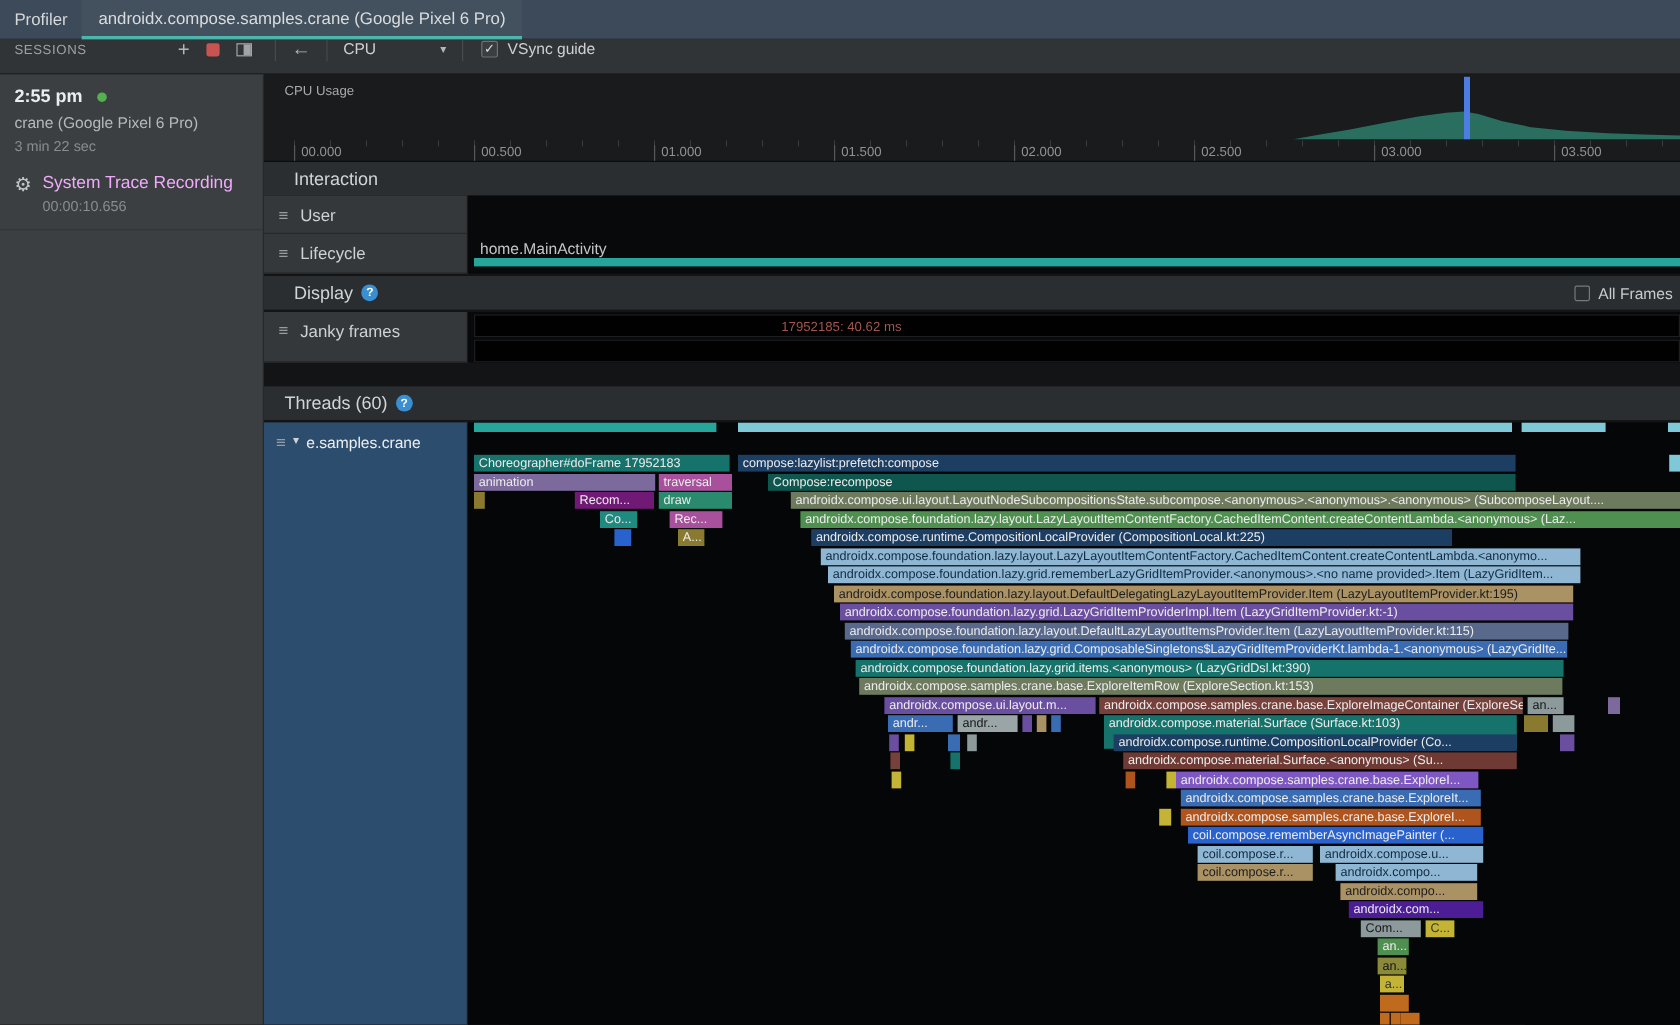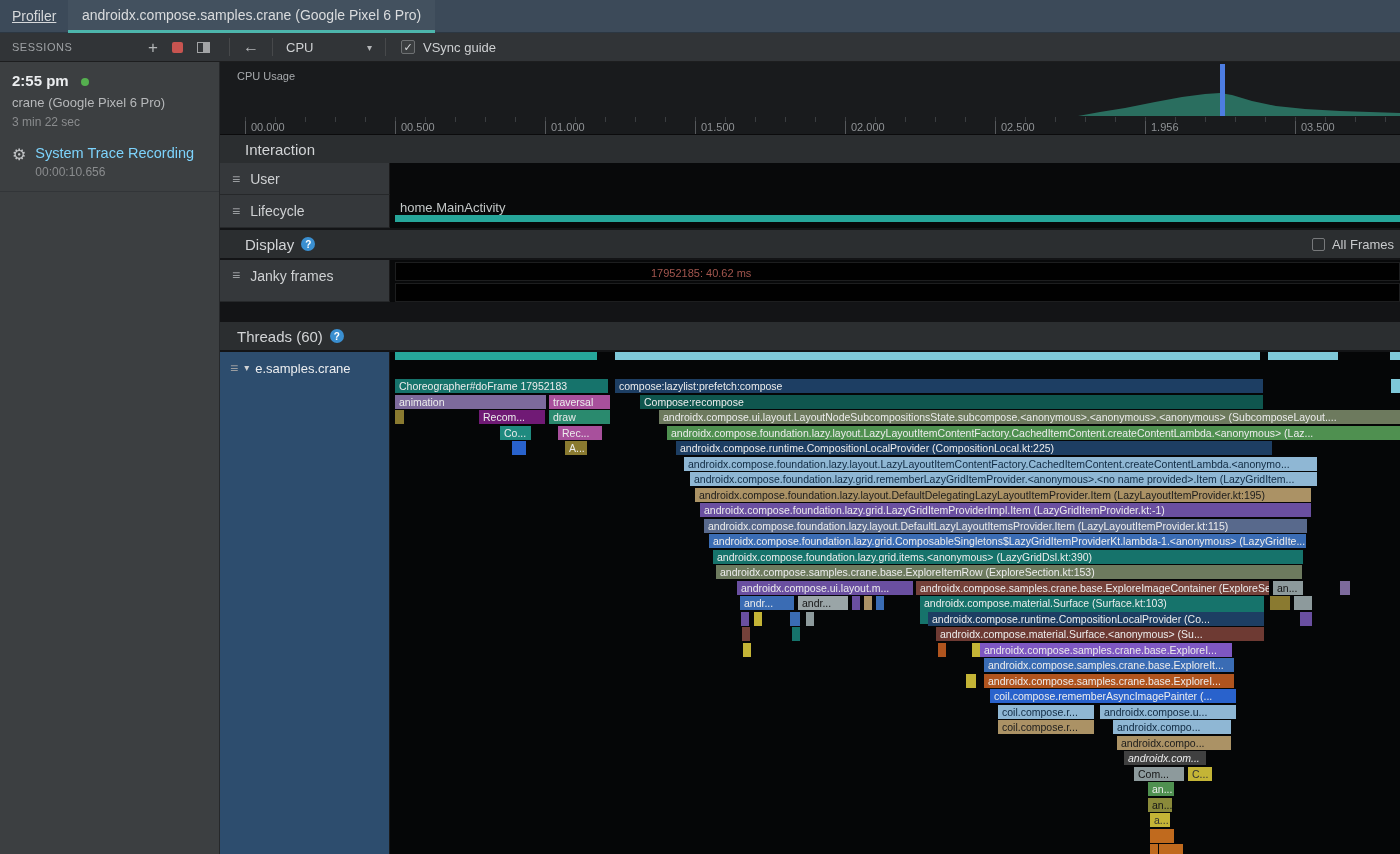--- a/index.html
+++ b/index.html
@@ -3,28 +3,28 @@
 <meta charset="utf-8">
 <style>
   * { margin:0; padding:0; box-sizing:border-box; }
   html,body { width:1400px; height:854px; overflow:hidden; background:#131416;
               font-family:"Liberation Sans", sans-serif; }
   .app { position:relative; width:1400px; height:854px; overflow:hidden; }
 
   
   .topbar { position:absolute; top:0; left:0; width:1400px; height:33px;
             background:#3c4a59; border-bottom:1px solid #2c3742; }
-  .app-title { position:absolute; left:12px; top:8px; font-size:14px; color:#d6d8da;text-decoration:underline; }
+  .app-title { position:absolute; left:12px; top:8px; font-size:14px; color:#d6d8da; }
   .session-tab { position:absolute; left:68px; top:0; height:33px; display:flex; align-items:center;
                  padding:0 14px; border-bottom:3px solid #4db6ac; color:#dadcde; font-size:14px;
                  background:rgba(255,255,255,0.04); }
 
   
   .toolbar { position:absolute; top:33px; left:0; width:1400px; height:29px; background:#313437;
-             border-bottom:1px solid #1d1e1f; display:flex; align-items:center; }
+             border-bottom:1px solid #1d1e1f; display:flex; align-items:flex-start; }
   .toolbar-left { width:220px; display:flex; align-items:center; padding:0 10px 0 12px; gap:14px; }
   .sessions-label { font-size:11px; color:#9fa2a5; letter-spacing:.5px; flex:1; }
   .tb-plus { font-size:17px; color:#b4b6b8; line-height:17px; cursor:default; }
   .tb-stop { width:11px; height:11px; background:#c75450; border-radius:2px; }
   .tb-pane { width:13px; height:11px; border:1px solid #a2a4a6; position:relative; }
   .tb-pane::after { content:""; position:absolute; right:0; top:0; bottom:0; width:6px; background:#a2a4a6; }
   .tb-sep { width:1px; height:18px; background:#47494b; margin:0 9px; }
   .back-arrow { font-size:16px; color:#b4b6b8; padding:0 4px; }
   .cpu-dd { display:flex; align-items:center; justify-content:space-between; width:86px;
             color:#ced0d2; font-size:13px; margin:0 4px; }
@@ -37,21 +37,21 @@
   .sidebar { position:absolute; top:62px; left:0; width:220px; bottom:0; background:#3c3f41;
              border-right:1px solid #26282a; }
   .session-entry { padding:10px 12px 6px; }
   .session-time { font-size:15px; font-weight:bold; color:#ebedef; }
   .green-dot { display:inline-block; width:8px; height:8px; border-radius:50%; margin-left:8px; }
   .session-device { font-size:13px; color:#b6b8ba; margin-top:5px; }
   .session-duration { font-size:12px; color:#8a8c8e; margin-top:5px; }
   .recording-entry { display:flex; gap:9px; padding:10px 12px 12px; border-bottom:1px solid #323538;
                      align-items:flex-start; }
   .gear { font-size:16px; color:#c2c4c6; line-height:19px; }
-  .recording-title { font-size:14.5px; color:#7dd3fc; }
+  .recording-title { font-size:14.5px; color:#f0abfc; }
   .recording-time { font-size:12px; color:#8a8c8e; margin-top:4px; }
 
   
   .main { position:absolute; top:62px; left:220px; width:1180px; bottom:0; background:#131416; }
 
   .cpu-panel { position:absolute; top:0; left:0; width:1180px; height:73px; background:#191b1d;
                border-bottom:1px solid #0b0b0c; }
   .cpu-usage-label { position:absolute; left:17px; top:8px; font-size:11px; color:#a7aaad; z-index:2; }
   .cpu-chart { position:absolute; left:0; top:0; width:1180px; height:55px; }
   .time-axis { position:absolute; left:0; top:55px; width:1180px; height:18px;
@@ -152,21 +152,21 @@
         <polygon points="858,54 880,50 905,46 935,40 962,35 985,32 1000,31 1012,33 1032,39 1056,44 1085,47 1120,49 1150,50 1180,51 1180,54" fill="#2a6e5f"></polygon>
         <rect x="1000" y="2" width="5" height="52" fill="#4d7de2"></rect>
       </svg>
       <div class="time-axis">
           <span class="tick" style="left: 25px;">00.000</span>
           <span class="tick" style="left: 175px;">00.500</span>
           <span class="tick" style="left: 325px;">01.000</span>
           <span class="tick" style="left: 475px;">01.500</span>
           <span class="tick" style="left: 625px;">02.000</span>
           <span class="tick" style="left: 775px;">02.500</span>
-          <span class="tick" style="left: 925px;">1.956</span>
+          <span class="tick" style="left: 925px;">03.000</span>
           <span class="tick" style="left: 1075px;">03.500</span>
         </div>
     </div>
 
     <div class="section-header" style="top:73px;">
       <span>Interaction</span>
     </div>
 
     <div class="track-row" style="top:101px; height:32px;">
       <div class="track-label">
@@ -233,21 +233,21 @@
           <div class="flame-bar" style="left: 250px; top: 42.5px; width: 623px; height: 14px; background: rgb(15, 86, 78);">Compose:recompose</div>
           <div class="flame-bar" style="left: 5px; top: 58px; width: 9px; height: 14px; background: rgb(138, 122, 48);"></div>
           <div class="flame-bar" style="left: 89px; top: 58px; width: 66px; height: 14px; background: #701a75;">Recom...</div>
           <div class="flame-bar" style="left: 159px; top: 58px; width: 61px; height: 14px; background: rgb(42, 138, 110);">draw</div>
           <div class="flame-bar" style="left: 269px; top: 58px; width: 741px; height: 14px; background: rgb(109, 122, 94);">androidx.compose.ui.layout.LayoutNodeSubcompositionsState.subcompose.&lt;anonymous&gt;.&lt;anonymous&gt;.&lt;anonymous&gt; (SubcomposeLayout....</div>
           <div class="flame-bar" style="left: 110px; top: 73.5px; width: 31px; height: 14px; background: rgb(31, 138, 127);">Co...</div>
           <div class="flame-bar" style="left: 168px; top: 73.5px; width: 44px; height: 14px; background: rgb(168, 80, 156);">Rec...</div>
           <div class="flame-bar" style="left: 277px; top: 73.5px; width: 733px; height: 14px; background: rgb(79, 144, 80);">androidx.compose.foundation.lazy.layout.LazyLayoutItemContentFactory.CachedItemContent.createContentLambda.&lt;anonymous&gt; (Laz...</div>
           <div class="flame-bar" style="left: 122px; top: 89px; width: 14px; height: 14px; background: rgb(41, 98, 204);"></div>
           <div class="flame-bar" style="left: 175px; top: 89px; width: 22px; height: 14px; background: rgb(138, 122, 48);">A...</div>
-          <div class="flame-bar" style="left: 286px; top: 89px; width: 596px; height: 14px; background: rgb(29, 62, 99);">androidx.compose.runtime.CompositionLocalProvider (CompositionLocal.kt:225)</div>
+          <div class="flame-bar" style="left: 286px; top: 89px; width: 534px; height: 14px; background: rgb(29, 62, 99);">androidx.compose.runtime.CompositionLocalProvider (CompositionLocal.kt:225)</div>
           <div class="flame-bar" style="left: 294px; top: 104.5px; width: 633px; height: 14px; background: rgb(143, 183, 212); color: rgb(16, 42, 66);">androidx.compose.foundation.lazy.layout.LazyLayoutItemContentFactory.CachedItemContent.createContentLambda.&lt;anonymo...</div>
           <div class="flame-bar" style="left: 300px; top: 120px; width: 627px; height: 14px; background: rgb(143, 183, 212); color: rgb(16, 42, 66);">androidx.compose.foundation.lazy.grid.rememberLazyGridItemProvider.&lt;anonymous&gt;.&lt;no name provided&gt;.Item (LazyGridItem...</div>
           <div class="flame-bar" style="left: 305px; top: 135.5px; width: 616px; height: 14px; background: rgb(171, 146, 101); color: rgb(28, 28, 28);">androidx.compose.foundation.lazy.layout.DefaultDelegatingLazyLayoutItemProvider.Item (LazyLayoutItemProvider.kt:195)</div>
           <div class="flame-bar" style="left: 310px; top: 151px; width: 611px; height: 14px; background: rgb(106, 79, 160);">androidx.compose.foundation.lazy.grid.LazyGridItemProviderImpl.Item (LazyGridItemProvider.kt:-1)</div>
           <div class="flame-bar" style="left: 314px; top: 166.5px; width: 603px; height: 14px; background: rgb(88, 105, 140);">androidx.compose.foundation.lazy.layout.DefaultLazyLayoutItemsProvider.Item (LazyLayoutItemProvider.kt:115)</div>
           <div class="flame-bar" style="left: 319px; top: 182px; width: 597px; height: 14px; background: rgb(58, 108, 180);">androidx.compose.foundation.lazy.grid.ComposableSingletons$LazyGridItemProviderKt.lambda-1.&lt;anonymous&gt; (LazyGridIte...</div>
           <div class="flame-bar" style="left: 323px; top: 197.5px; width: 590px; height: 14px; background: rgb(22, 115, 107);">androidx.compose.foundation.lazy.grid.items.&lt;anonymous&gt; (LazyGridDsl.kt:390)</div>
           <div class="flame-bar" style="left: 326px; top: 213px; width: 586px; height: 14px; background: rgb(109, 122, 94);">androidx.compose.samples.crane.base.ExploreItemRow (ExploreSection.kt:153)</div>
           <div class="flame-bar" style="left: 347px; top: 228.5px; width: 176px; height: 14px; background: rgb(106, 79, 160);">androidx.compose.ui.layout.m...</div>
           <div class="flame-bar" style="left: 526px; top: 228.5px; width: 353px; height: 14px; background: rgb(117, 65, 58);">androidx.compose.samples.crane.base.ExploreImageContainer (ExploreSection.kt:2...</div>
@@ -276,21 +276,21 @@
           <div class="flame-bar" style="left: 590px; top: 290.5px; width: 252px; height: 14px; background: rgb(126, 87, 194);">androidx.compose.samples.crane.base.ExploreI...</div>
           <div class="flame-bar" style="left: 594px; top: 306px; width: 250px; height: 14px; background: rgb(58, 108, 180);">androidx.compose.samples.crane.base.ExploreIt...</div>
           <div class="flame-bar" style="left: 576px; top: 321.5px; width: 10px; height: 14px; background: rgb(196, 180, 54);"></div>
           <div class="flame-bar" style="left: 594px; top: 321.5px; width: 250px; height: 14px; background: rgb(176, 84, 30);">androidx.compose.samples.crane.base.ExploreI...</div>
           <div class="flame-bar" style="left: 600px; top: 337px; width: 246px; height: 14px; background: rgb(41, 98, 204);">coil.compose.rememberAsyncImagePainter (...</div>
           <div class="flame-bar" style="left: 608px; top: 352.5px; width: 96px; height: 14px; background: rgb(143, 183, 212); color: rgb(16, 42, 66);">coil.compose.r...</div>
           <div class="flame-bar" style="left: 710px; top: 352.5px; width: 136px; height: 14px; background: rgb(143, 183, 212); color: rgb(16, 42, 66);">androidx.compose.u...</div>
           <div class="flame-bar" style="left: 608px; top: 368px; width: 96px; height: 14px; background: rgb(171, 146, 101); color: rgb(28, 28, 28);">coil.compose.r...</div>
           <div class="flame-bar" style="left: 723px; top: 368px; width: 118px; height: 14px; background: rgb(143, 183, 212); color: rgb(16, 42, 66);">androidx.compo...</div>
           <div class="flame-bar" style="left: 727px; top: 383.5px; width: 114px; height: 14px; background: rgb(171, 146, 101); color: rgb(28, 28, 28);">androidx.compo...</div>
-          <div class="flame-bar" style="left: 734px; top: 399px; width: 82px; height: 14px; background: #404040; font-style: italic;">androidx.com...</div>
+          <div class="flame-bar" style="left: 734px; top: 399px; width: 112px; height: 14px; background: #4c1d95;">androidx.com...</div>
           <div class="flame-bar" style="left: 744px; top: 414.5px; width: 50px; height: 14px; background: rgb(141, 154, 156); color: rgb(22, 22, 22);">Com...</div>
           <div class="flame-bar" style="left: 798px; top: 414.5px; width: 24px; height: 14px; background: rgb(196, 180, 54); color: rgb(51, 51, 51);">C...</div>
           <div class="flame-bar" style="left: 758px; top: 430px; width: 26px; height: 14px; background: rgb(79, 144, 80);">an...</div>
           <div class="flame-bar" style="left: 758px; top: 445.5px; width: 24px; height: 14px; background: rgb(138, 138, 58); color: rgb(22, 22, 22);">an...</div>
           <div class="flame-bar" style="left: 760px; top: 461px; width: 20px; height: 14px; background: rgb(196, 180, 54); color: rgb(51, 51, 51);">a...</div>
           <div class="flame-bar" style="left: 760px; top: 476.5px; width: 24px; height: 14px; background: rgb(192, 106, 30);"></div>
           <div class="flame-bar" style="left: 760px; top: 492px; width: 7px; height: 14px; background: rgb(192, 106, 30);"></div>
           <div class="flame-bar" style="left: 769px; top: 492px; width: 6px; height: 14px; background: rgb(192, 106, 30);"></div>
           <div class="flame-bar" style="left: 777px; top: 492px; width: 6px; height: 14px; background: rgb(192, 106, 30);"></div>
           <div class="flame-bar" style="left: 785px; top: 492px; width: 5px; height: 14px; background: rgb(192, 106, 30);"></div>

